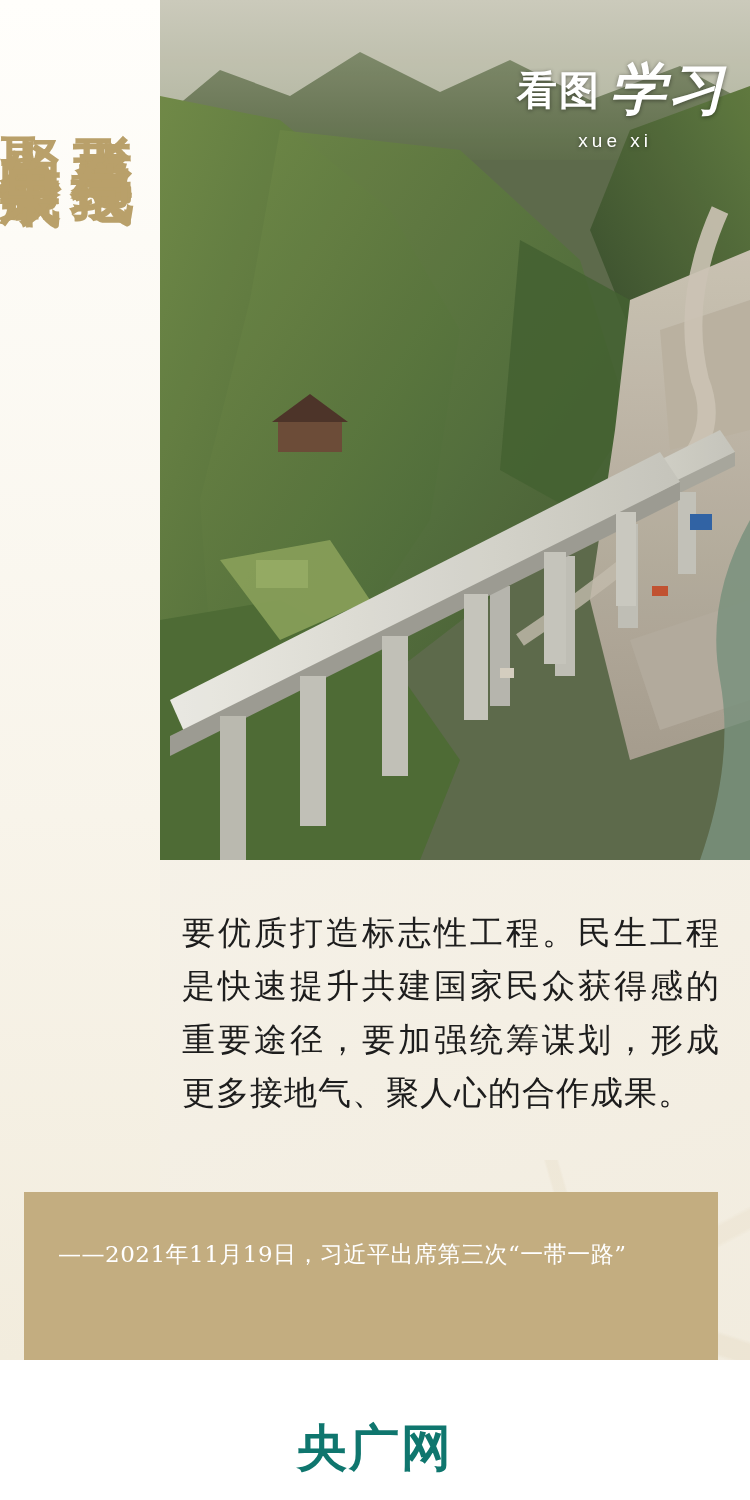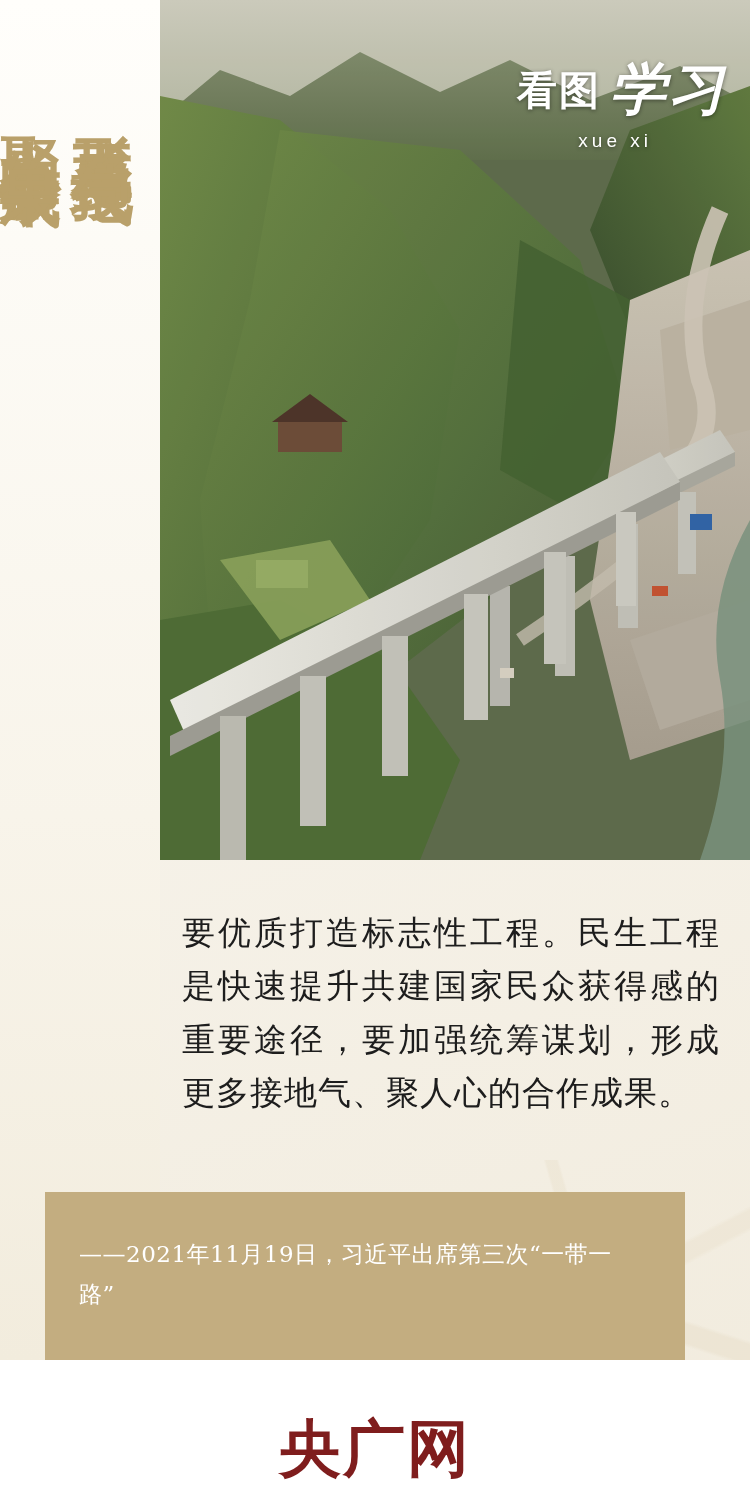--- a/index.html
+++ b/index.html
@@ -129,26 +129,25 @@
     color: #1d1d1d;
     text-align: justify;
     margin-top: 28px;
   }
 
   
   .source-box {
     position: absolute;
     left: 24px;
     top: 1192px;
-    width: 640px;
+    width: 694px;
     height: 168px;
     background: #c3ad80;
     box-sizing: border-box;
     padding: 42px 50px 0 34px;
-    margin-left: 21px;
   }
   .source-text {
     font-family: "DejaVu Serif", "Liberation Serif", serif;
     color: #ffffff;
     font-size: 23px;
     line-height: 1.75;
     letter-spacing: 0.5px;
   }
 
   
@@ -164,22 +163,22 @@
     justify-content: center;
   }
   .brand {
     display: flex;
     align-items: center;
     gap: 6px;
   }
   .brand-mark {
     font-family: "DejaVu Serif", "Liberation Serif", serif;
     font-weight: bold;
-    font-size: 62px;
-    color: #7f1d1d;
+    font-size: 50px;
+    color: #0f766e;
     letter-spacing: 2px;
     margin-top: 37px;
   }
 </style>
 </head>
 <body>
 
 <div class="poster">
 
   <div class="brush brush-1"></div>

